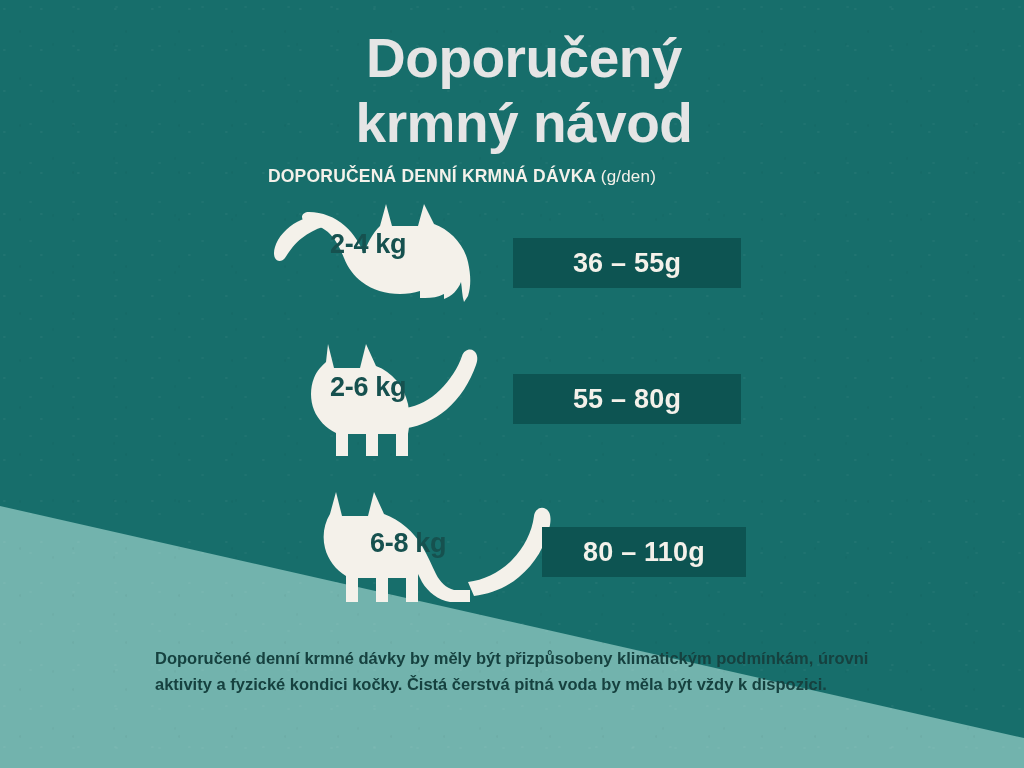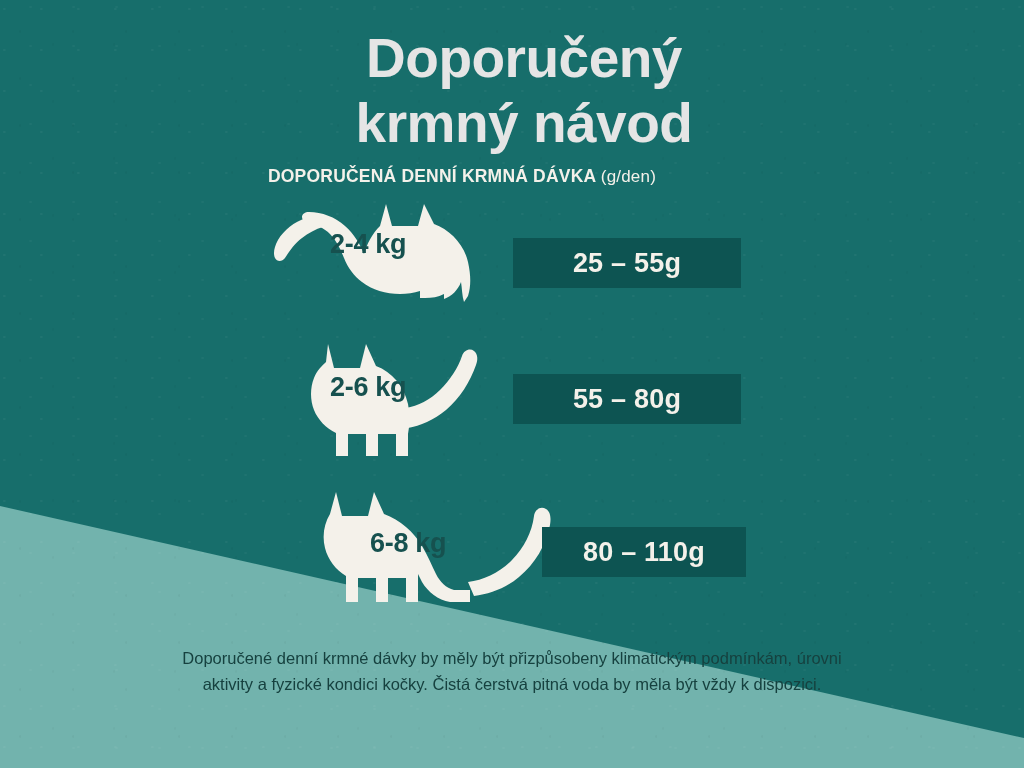--- a/index.html
+++ b/index.html
@@ -127,24 +127,25 @@
     font-weight: bold;
     letter-spacing: 0.2px;
     white-space: nowrap;
   }
 
   .footnote {
     position: absolute;
     left: 155px;
     top: 645px;
     width: 714px;
-    text-align: center;
+    text-align: left;
     color: #16413f;
     font-size: 16.5px;
     line-height: 1.58;
+    font-weight: bold;
   }
 </style>
 </head>
 <body>
 
 <div id="poster">
 
   <div id="diagonal"></div>
   <div id="texture"></div>
 
@@ -173,21 +174,21 @@
             C54 16 67 21 77 30 C86 38 92 48 96 58
             C99 48 104 38 112 30 Z"></path>
           <path fill="#f4f1ea" d="M38 22 C26 26 16 34 10 44 C6 51 5 58 7 62 C9 66 14 66 17 62
             C21 56 26 48 34 42 C40 37 48 33 55 31 Z"></path>
         </svg>
       </div>
       <div class="weight weight-1">2-4 kg</div>
     </div>
 
     <div class="amount-box amount-box-1">
-      <span class="amount-text">25 – 55g</span>
+      <span class="amount-text">36 – 55g</span>
     </div>
 
     <div class="row row-2">
       <div class="cat">
         <svg width="250" height="140" viewBox="0 0 250 140">
           <path fill="#f4f1ea" d="M60 14 L66 38 L92 38 L98 14 L108 36
             C124 42 136 56 140 74 C142 84 142 94 140 104
             L140 126 L128 126 L128 104 L110 104 L110 126 L98 126 L98 104
             L80 104 L80 126 L68 126 L68 103 C58 98 50 90 46 80
             C42 70 42 58 46 48 C49 40 54 36 58 32 Z"></path>

